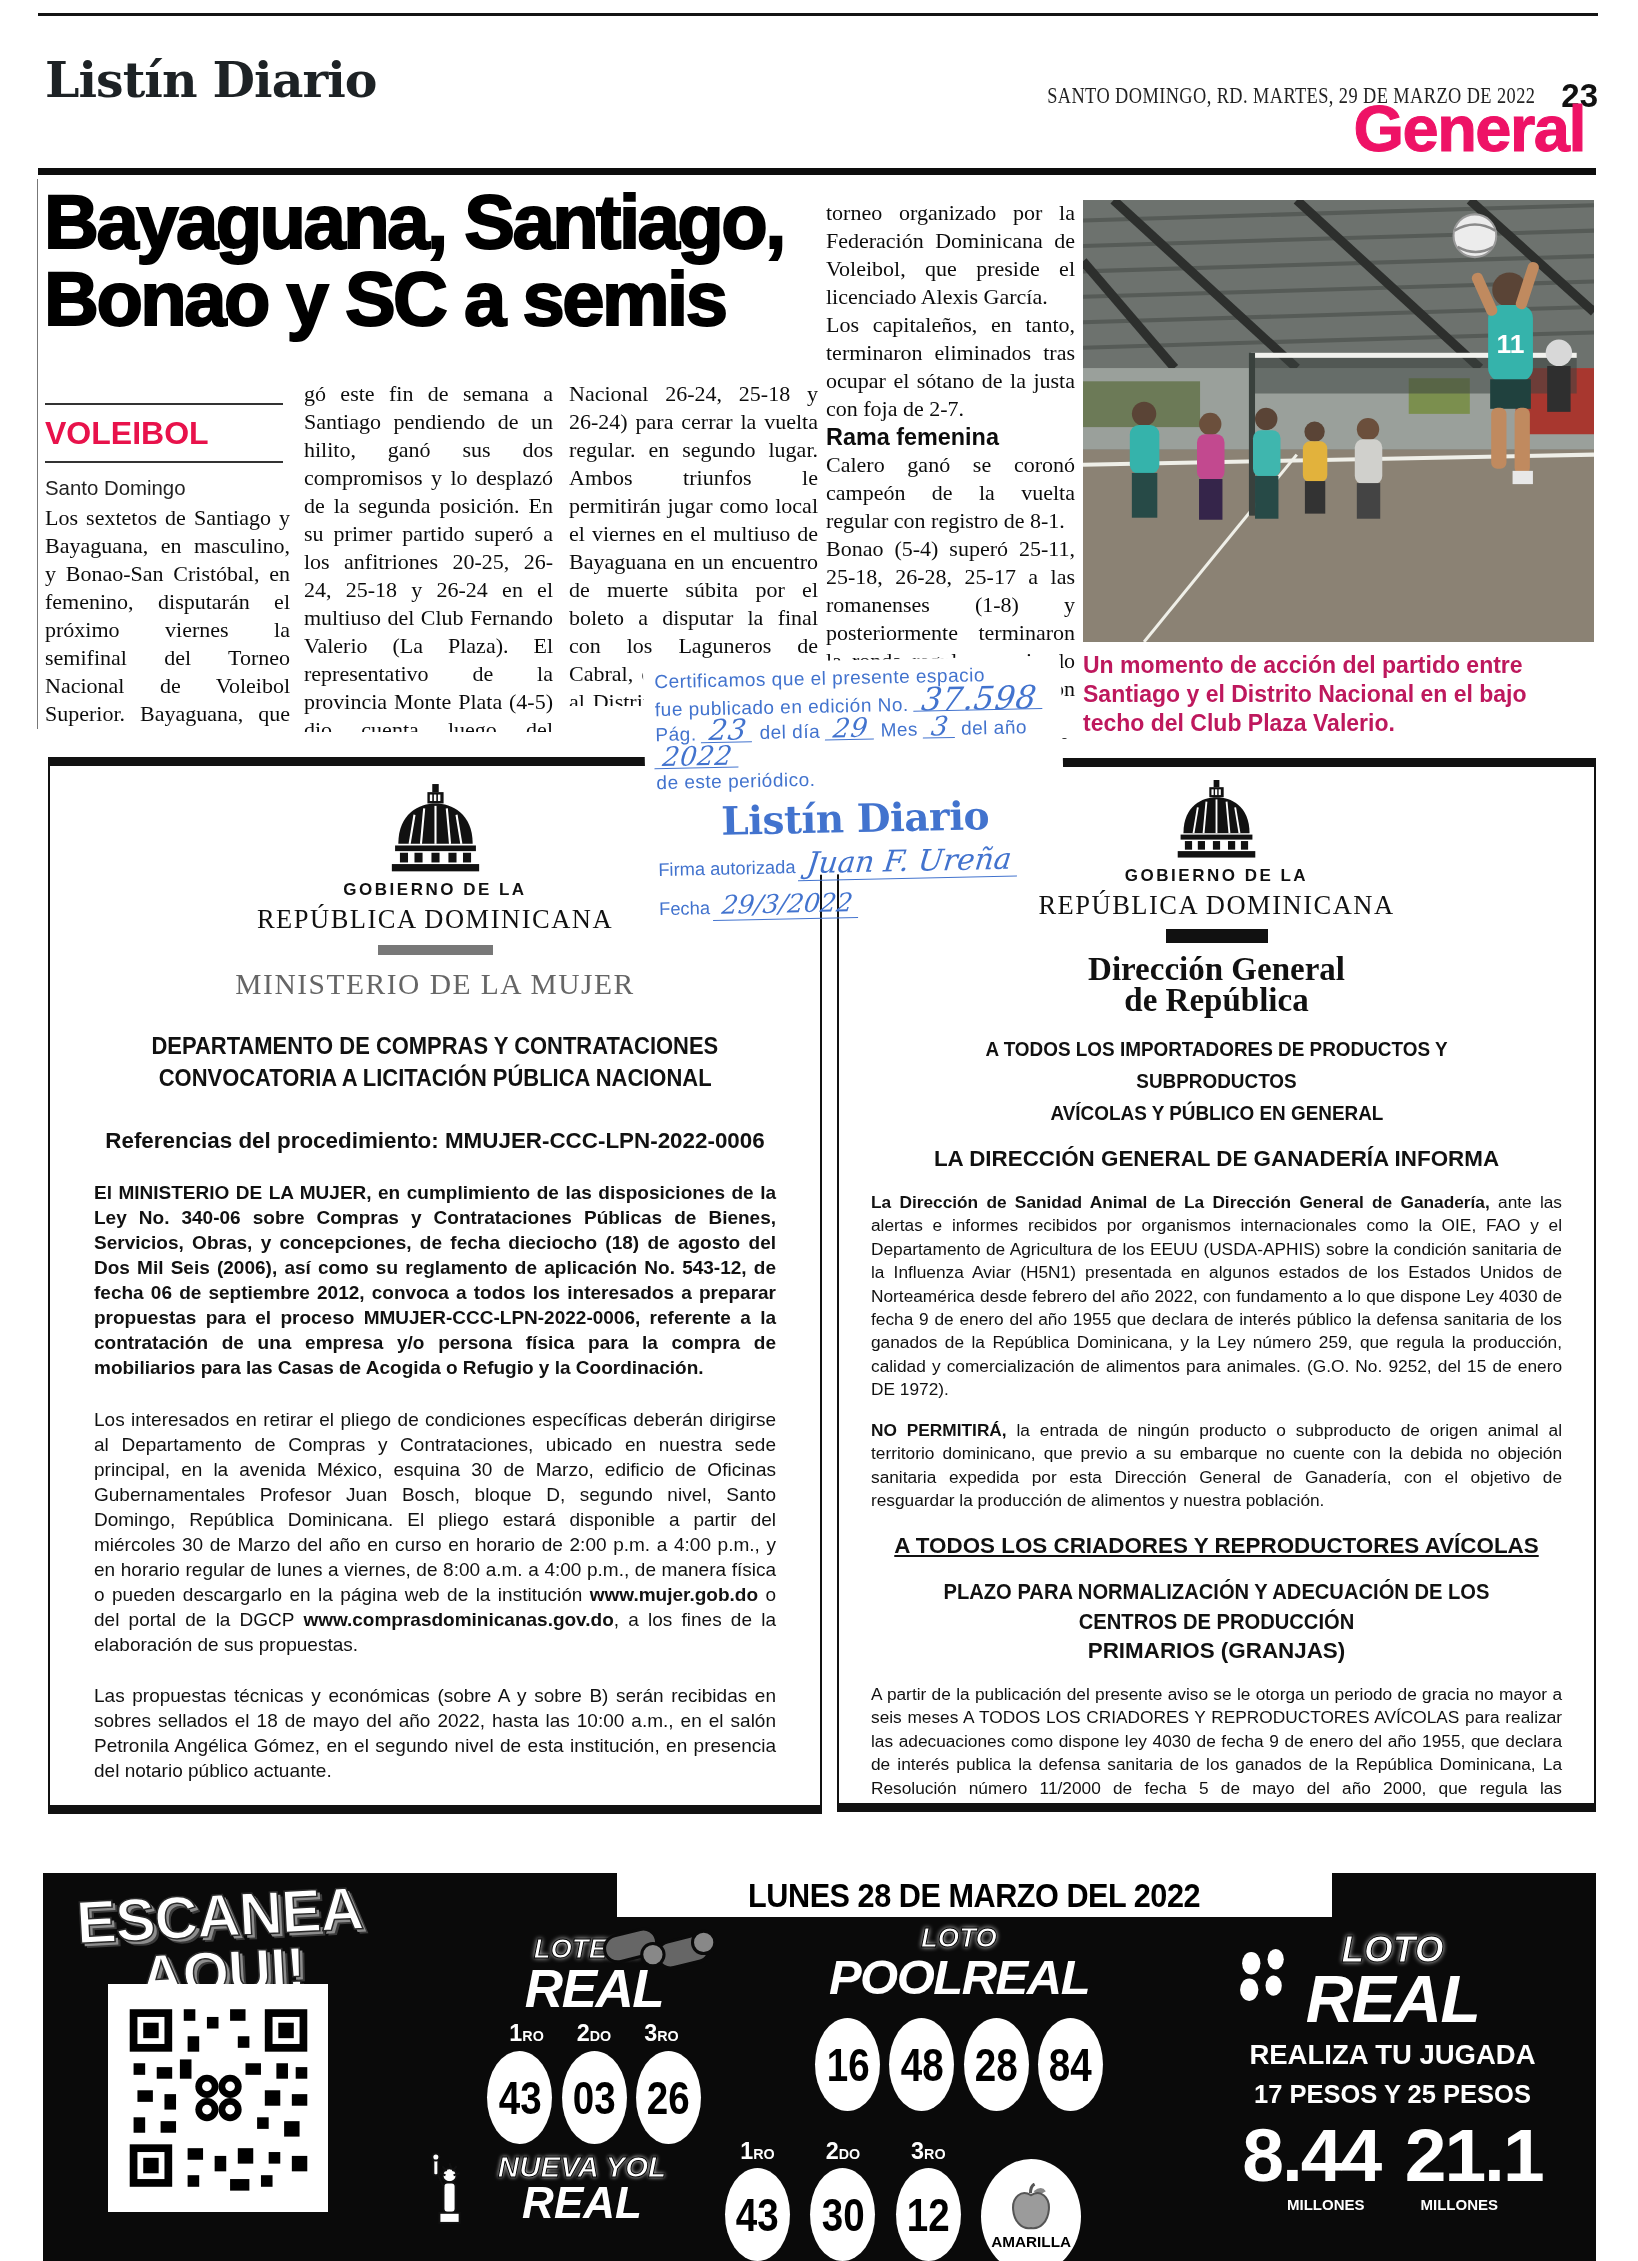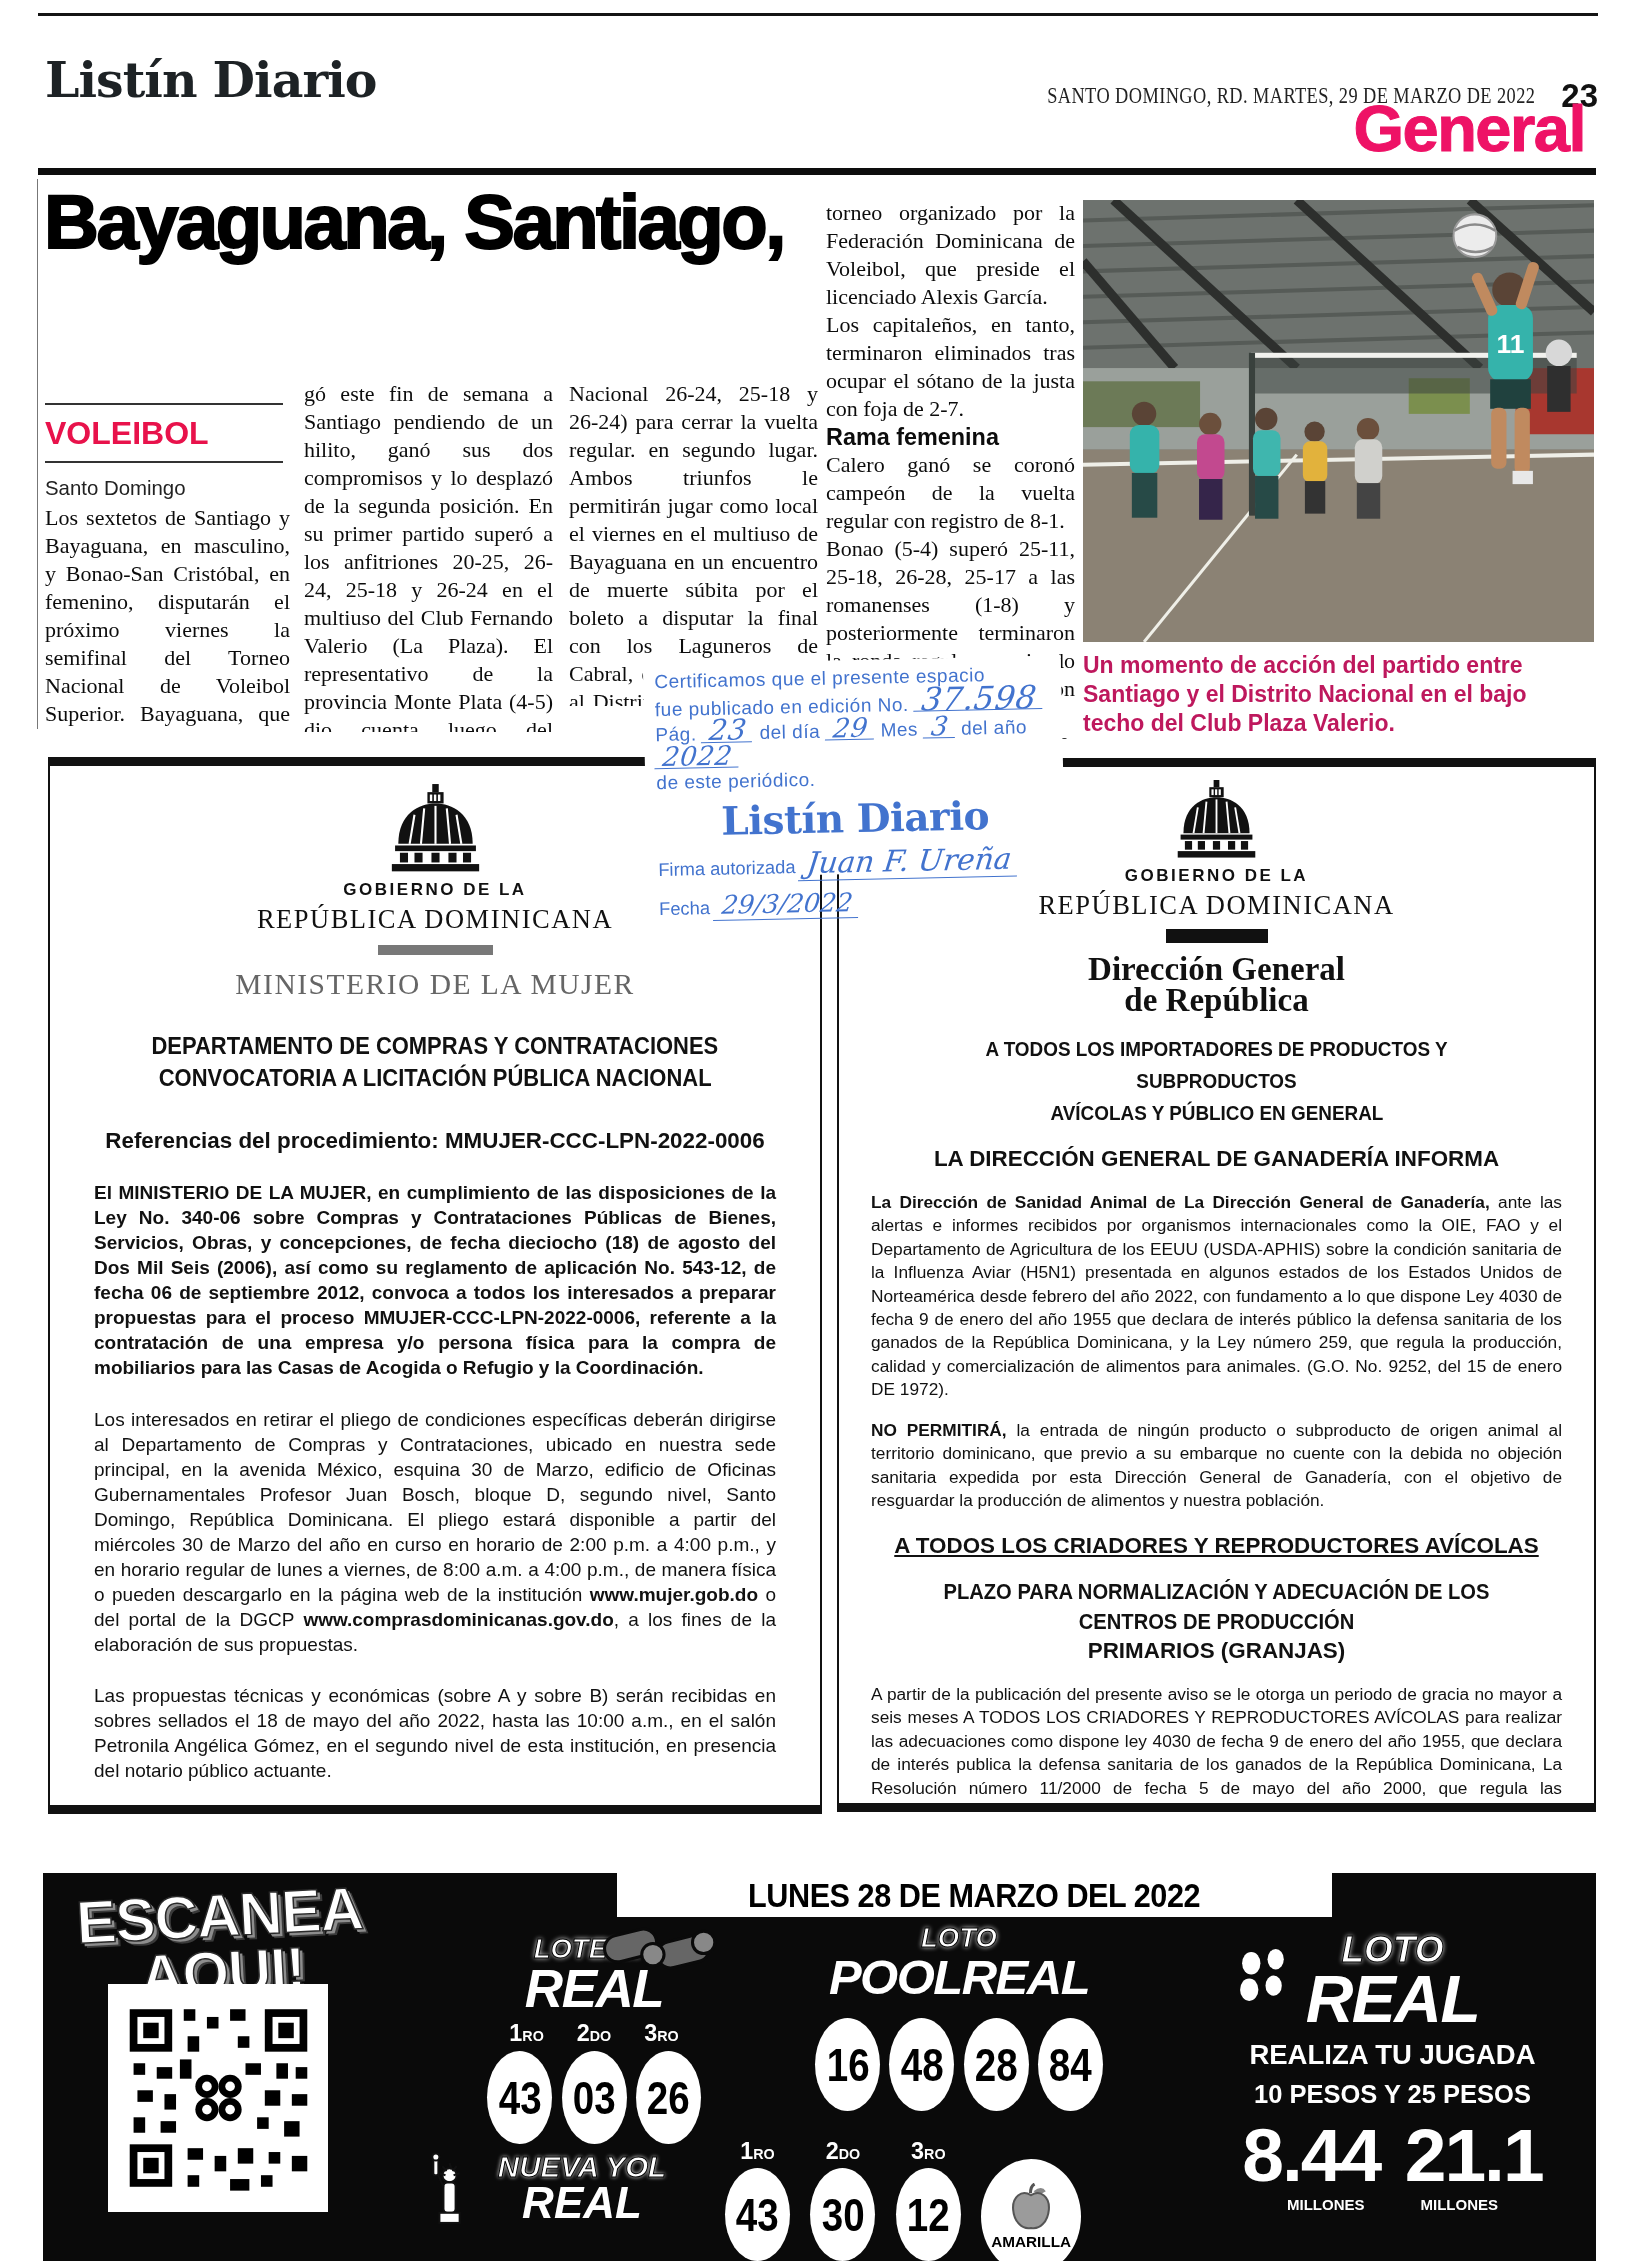--- a/index.html
+++ b/index.html
@@ -119,20 +119,21 @@
     <span class="dateline">SANTO DOMINGO, RD. MARTES, 29 DE MARZO DE 2022</span>
     <span class="pagebar"></span>
     <span class="pagenum">23</span>
   </div>
   <div class="abs section-title">General</div>
   <div class="abs rule-heavy"></div>
   <div class="abs article-hairline"></div>
 
   <div class="abs headline">
     <span>Bayaguana, Santiago,</span><br>
+    <span>Bonao y SC a semis</span>
   </div>
   <div class="abs kicker-rule1"></div>
   <div class="abs kicker">VOLEIBOL</div>
   <div class="abs kicker-rule2"></div>
   <div class="abs art-dateline">Santo Domingo</div>
 
   <div class="abs bodycol col1">Los sextetos de Santiago y Bayaguana, en masculino, y Bonao-San Cristóbal, en femenino, disputarán el próximo viernes la semifinal del Torneo Nacional de Voleibol Superior. Bayaguana, que llegó con foja de 2-5 lle-</div>
   <div class="abs bodycol col2">gó este fin de semana a Santiago pendiendo de un hilito, ganó sus dos compromisos y lo desplazó de la segunda posición. En su primer partido superó a los anfitriones 20-25, 26-24, 25-18 y 26-24 en el multiuso del Club Fernando Valerio (La Plaza). El representativo de la provincia Monte Plata (4-5) dio cuenta luego del Distrito</div>
   <div class="abs bodycol col3">Nacional 26-24, 25-18 y 26-24) para cerrar la vuelta regular. en segundo lugar. Ambos triunfos le permitirán jugar como local el viernes en el multiuso de Bayaguana en un encuentro de muerte súbita por el boleto a disputar la final con los Laguneros de Cabral, que tras vencer 3-0 al Distrito y 3-1 a Santiago (3-6) conquistó invicto (9-0)</div>
   <div class="abs bodycol col4">
@@ -451,21 +452,21 @@
             <ellipse cx="40" cy="10" rx="8" ry="10"></ellipse>
           <ellipse cx="14" cy="40" rx="9" ry="11"></ellipse>
             <ellipse cx="38" cy="36" rx="8" ry="10"></ellipse>
         </g>
       </svg>
       <div class="brand">
         <span class="l1" style="font-size:37px;">LOTO</span>
         <span class="l2" style="font-size:66px;line-height:57px;">REAL</span>
       </div>
       <div class="tagline">REALIZA TU JUGADA</div>
-      <div class="prices">10 PESOS  Y  25 PESOS</div>
+      <div class="prices">17 PESOS  Y  25 PESOS</div>
       <div class="jackpots">
         <span>8.44</span>
         <span>21.1</span>
       </div>
       <div class="units">
         <span>MILLONES</span>
         <span>MILLONES</span>
       </div>
     </div>
 

